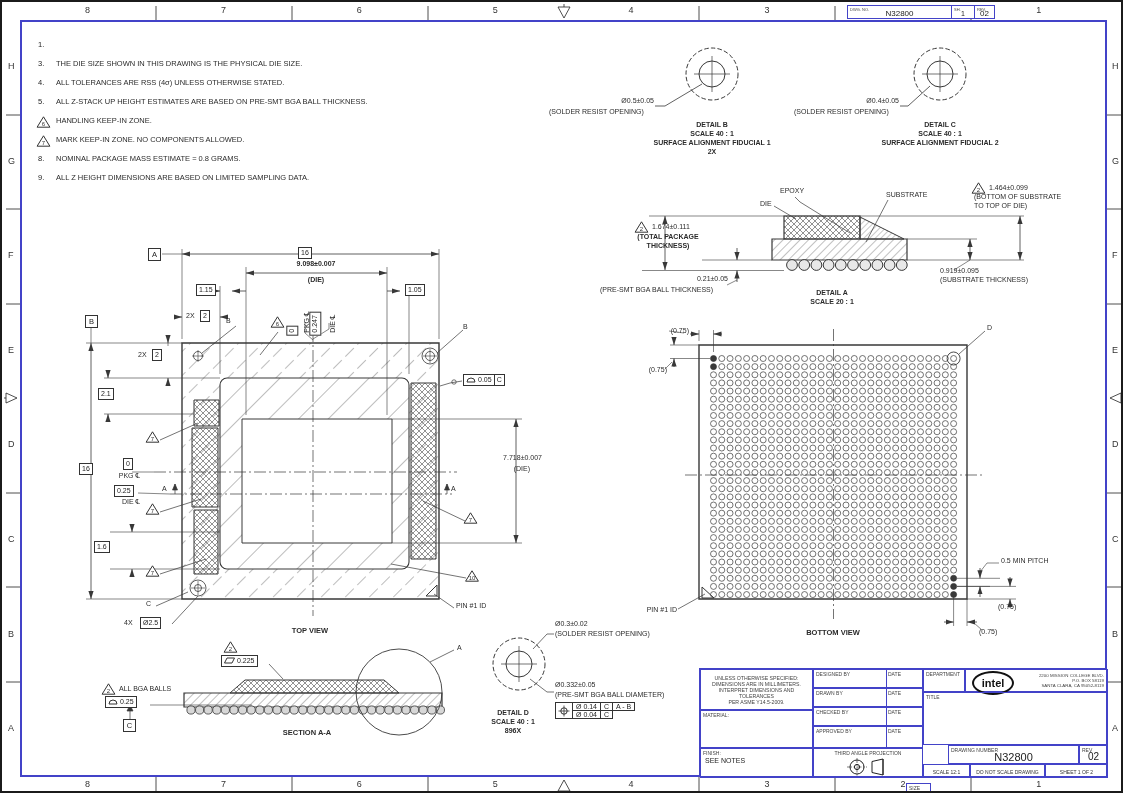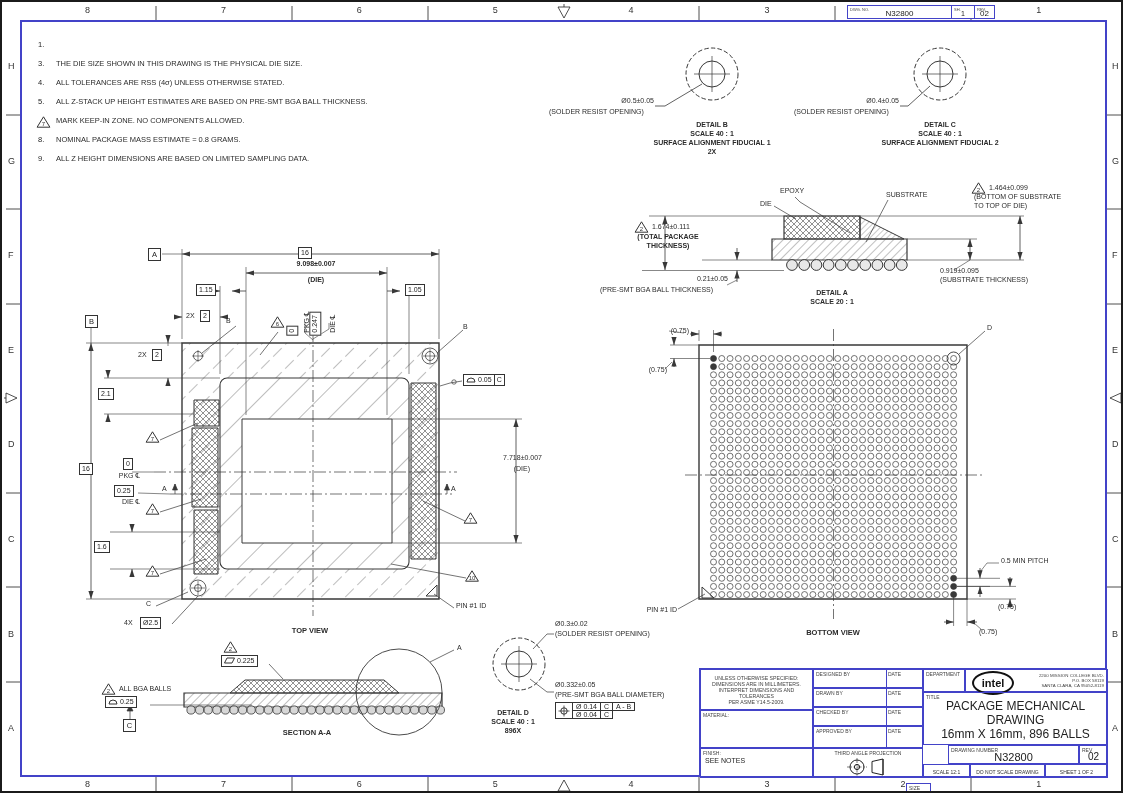--- a/index.html
+++ b/index.html
@@ -1266,20 +1266,27 @@
         <span class="notes-num">4.</span>
         <span class="notes-txt">ALL TOLERANCES ARE RSS (4σ) UNLESS OTHERWISE STATED.</span>
       </div>
       <div class="notes-row">
         <span class="notes-num">5.</span>
         <span class="notes-txt">ALL Z-STACK UP HEIGHT ESTIMATES ARE BASED ON PRE-SMT BGA BALL THICKNESS.</span>
       </div>
       <div class="notes-row">
         <svg class="nflag" viewBox="0 0 14 12">
           <polygon points="7,0.8 13.4,11.2 0.6,11.2"></polygon>
+          <text x="7" y="10">6</text>
+        </svg>
+        <span class="notes-txt">HANDLING KEEP-IN ZONE.</span>
+      </div>
+      <div class="notes-row">
+        <svg class="nflag" viewBox="0 0 14 12">
+          <polygon points="7,0.8 13.4,11.2 0.6,11.2"></polygon>
           <text x="7" y="10">7</text>
         </svg>
         <span class="notes-txt">MARK KEEP-IN ZONE. NO COMPONENTS ALLOWED.</span>
       </div>
       <div class="notes-row">
         <span class="notes-num">8.</span>
         <span class="notes-txt">NOMINAL PACKAGE MASS ESTIMATE = 0.8 GRAMS.</span>
       </div>
       <div class="notes-row">
         <span class="notes-num">9.</span>
@@ -1510,23 +1517,20 @@
       <span class="lbl">DEPARTMENT</span>
     </div>
     <div class="cell" style="left:265px;top:0;width:143px;height:23px;">
       <div style="position:absolute;left:6px;top:1px;width:38px;height:20px;border:2px solid #111;border-radius:50%;display:flex;align-items:center;justify-content:center;font-weight:bold;font-size:11px;color:#111;">intel</div>
       <div style="position:absolute;right:3px;top:3px;font-size:4.4px;text-align:right;white-space:pre-line;color:#444;">2200 MISSION COLLEGE BLVD.
 P.O. BOX 58119
 SANTA CLARA, CA 95052-8119</div>
     </div>
     <div class="cell" style="left:223px;top:23px;width:185px;height:53px;">
       <span class="lbl">TITLE</span>
-      <div style="font-size:12px;text-align:center;margin-top:7px;white-space:pre-line;line-height:1.15;color:#222;">PACKAGE MECHANICAL
-DRAWING
-16mm X 16mm, 896 BALLS</div>
     </div>
     <div class="cell" style="left:206px;top:76px;width:25px;height:19px;margin-top:38px;">
       <span class="lbl">SIZE</span>
       <div style="font-size:9px;margin:6px 0 0 3px;">A1</div>
     </div>
     <div class="cell" style="left:248px;top:76px;width:131px;height:19px;">
       <span class="lbl">DRAWING NUMBER</span>
       <div style="font-size:11px;text-align:center;margin-top:5px;">N32800</div>
     </div>
     <div class="cell" style="left:379px;top:76px;width:29px;height:19px;">

